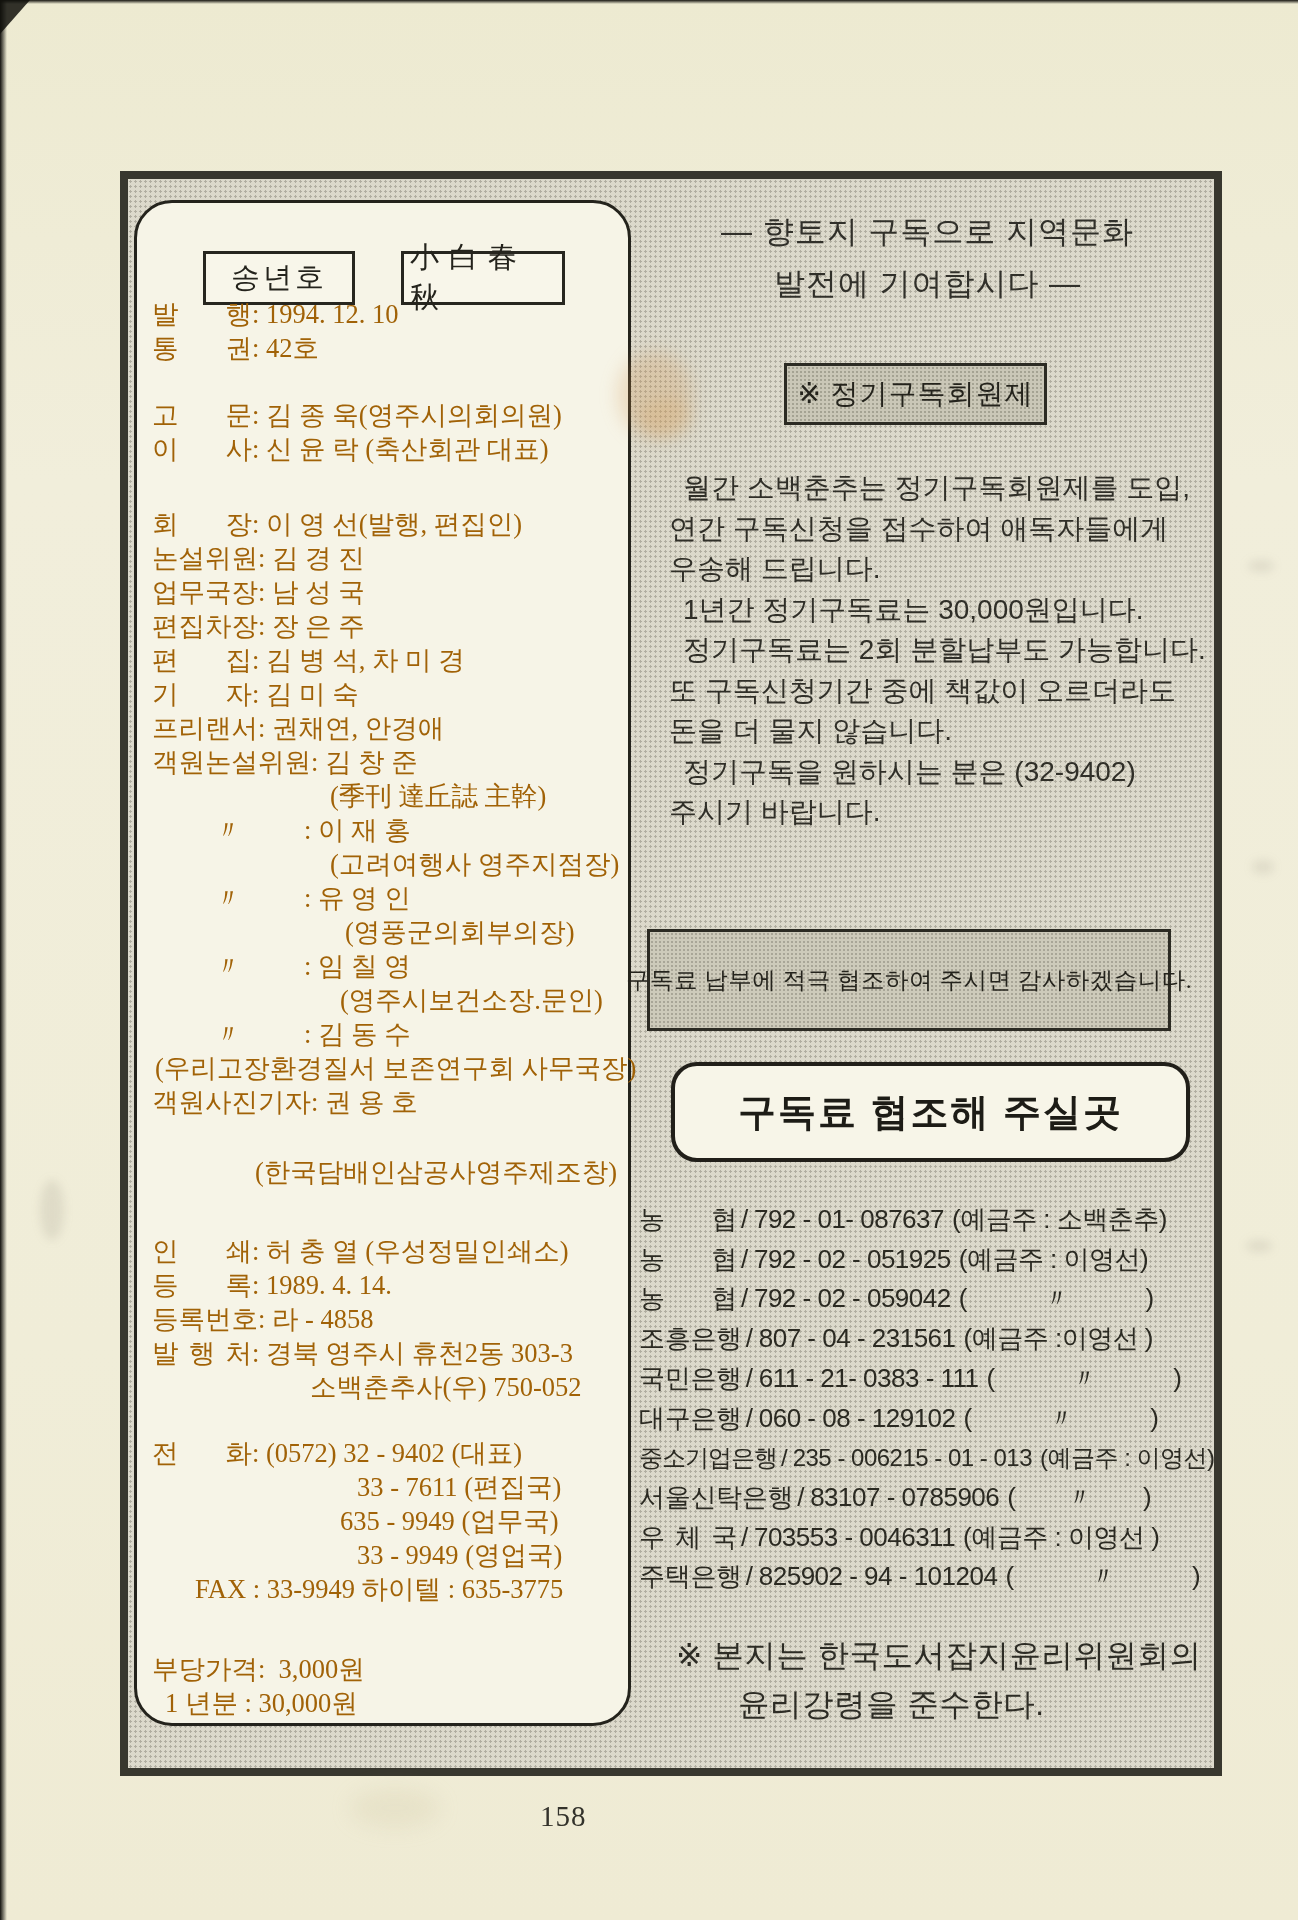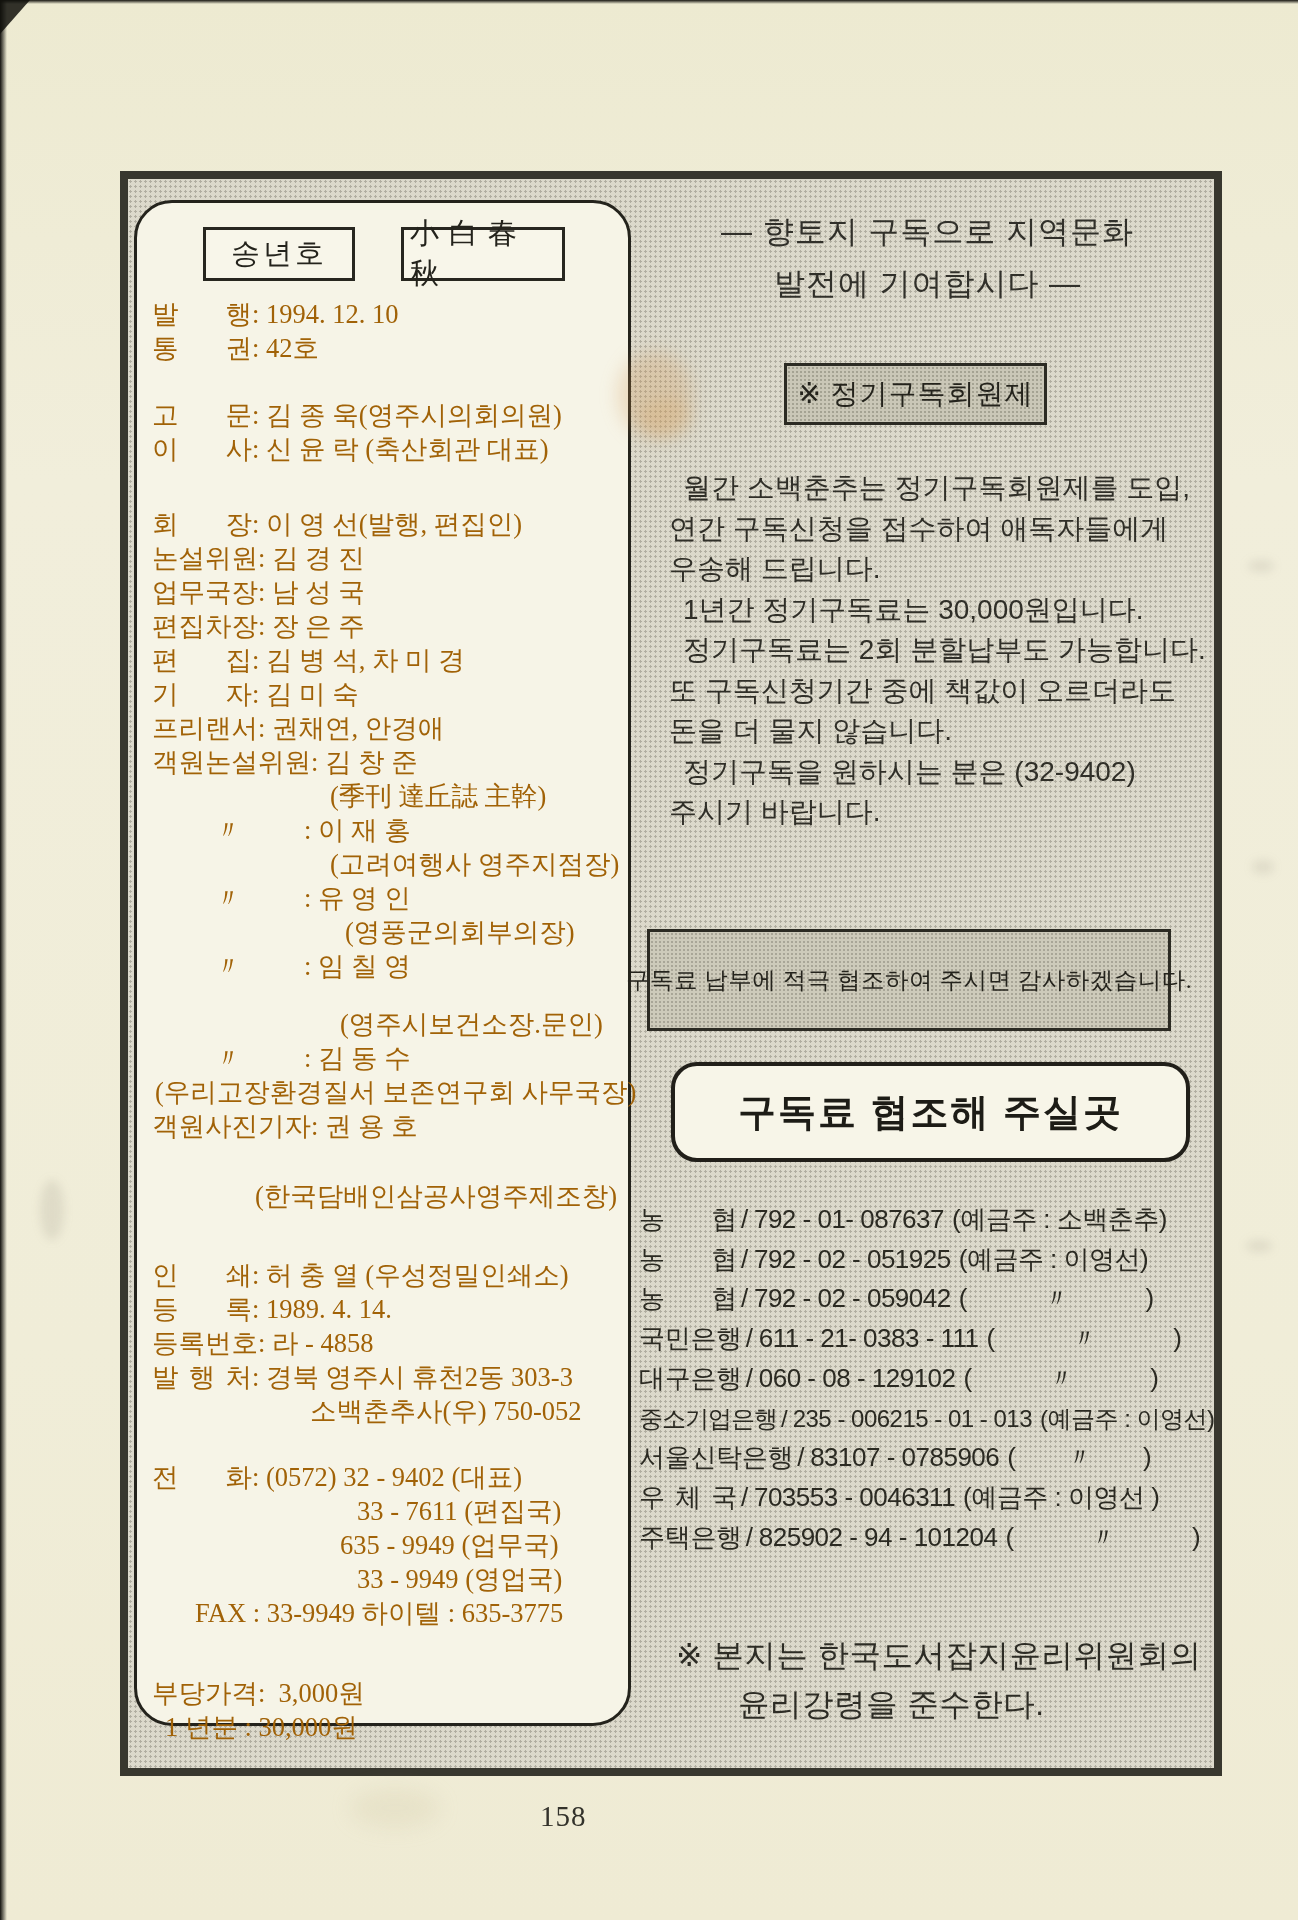--- a/index.html
+++ b/index.html
@@ -22,21 +22,21 @@
     background-color:#dcd9cb;
     background-image:radial-gradient(rgba(108,105,90,.38) 1px,rgba(0,0,0,0) 1.35px);
     background-size:5px 5px;
   }
 
   
   .left-panel{
     position:absolute;left:6px;top:21px;width:497px;height:1526px;box-sizing:border-box;
     border:3px solid #24231c;border-radius:38px;background:#f6f4e7;
   }
-  .badge-row{position:absolute;left:66px;top:24px;display:flex;gap:46px;}
+  .badge-row{position:absolute;left:66px;top:48px;display:flex;gap:46px;}
   .badge{box-sizing:border-box;border:3px solid #27261f;background:#f8f6ea;height:54px;
     display:flex;align-items:center;justify-content:center;font-size:29px;color:#24231c;}
   .badge.b1{width:152px;letter-spacing:3px;}
   .badge.b2{width:164px;letter-spacing:10px;padding-left:6px;}
   .rows{position:absolute;left:15px;top:94px;width:468px;font-size:26.5px;line-height:34px;color:#a16207;}
   .lrow{white-space:nowrap;}
   .flabel{display:inline-block;min-width:100px;text-align:justify;text-align-last:justify;white-space:pre;}
   .val{white-space:pre;}
   .ditto-mark{display:inline-block;width:152px;text-align:center;}
   .cont{white-space:pre;}
@@ -117,21 +117,21 @@
         <div class="lrow"><span class="flabel">편　집</span><span class="val">: 김 병 석, 차 미 경</span></div>
         <div class="lrow"><span class="flabel">기　자</span><span class="val">: 김 미 숙</span></div>
         <div class="lrow"><span class="flabel">프리랜서</span><span class="val">: 권채연, 안경애</span></div>
         <div class="lrow"><span class="flabel">객원논설위원</span><span class="val">: 김 창 준</span></div>
         <div class="lrow" style="padding-left: 178px;"><span class="cont">(季刊 達丘誌 主幹)</span></div>
         <div class="lrow"><span class="ditto-mark">〃</span><span class="val">: 이 재 홍</span></div>
         <div class="lrow" style="padding-left: 178px;"><span class="cont">(고려여행사 영주지점장)</span></div>
         <div class="lrow"><span class="ditto-mark">〃</span><span class="val">: 유 영 인</span></div>
         <div class="lrow" style="padding-left: 193px;"><span class="cont">(영풍군의회부의장)</span></div>
         <div class="lrow"><span class="ditto-mark">〃</span><span class="val">: 임 칠 영</span></div>
-        <div class="lrow" style="padding-left: 188px; margin-top: 24px;"><span class="cont">(영주시보건소장.문인)</span></div>
+        <div class="lrow" style="padding-left: 188px;"><span class="cont">(영주시보건소장.문인)</span></div>
         <div class="lrow"><span class="ditto-mark">〃</span><span class="val">: 김 동 수</span></div>
         <div class="lrow" style="padding-left: 3px;"><span class="cont">(우리고장환경질서 보존연구회 사무국장)</span></div>
         <div class="lrow"><span class="flabel">객원사진기자</span><span class="val">: 권 용 호</span></div>
         <div class="lrow" style="padding-left: 103px; margin-top: 36px;"><span class="cont">(한국담배인삼공사영주제조창)</span></div>
         <div class="lrow" style="margin-top: 45px;"><span class="flabel">인　쇄</span><span class="val">: 허 충 열 (우성정밀인쇄소)</span></div>
         <div class="lrow"><span class="flabel">등　록</span><span class="val">: 1989. 4. 14.</span></div>
         <div class="lrow"><span class="flabel">등록번호</span><span class="val">: 라 - 4858</span></div>
         <div class="lrow"><span class="flabel">발 행 처</span><span class="val">: 경북 영주시 휴천2동 303-3</span></div>
         <div class="lrow" style="padding-left: 158px;"><span class="cont">소백춘추사(우) 750-052</span></div>
         <div class="lrow" style="margin-top: 32px;"><span class="flabel">전　화</span><span class="val">: (0572) 32 - 9402 (대표)</span></div>
@@ -154,20 +154,21 @@
   <div class="para" id="para"><div class="ind">월간 소백춘추는 정기구독회원제를 도입,</div><div>연간 구독신청을 접수하여 애독자들에게</div><div>우송해 드립니다.</div><div class="ind">1년간 정기구독료는 30,000원입니다.</div><div class="ind">정기구독료는 2회 분할납부도 가능합니다.</div><div>또 구독신청기간 중에 책값이 오르더라도</div><div>돈을 더 물지 않습니다.</div><div class="ind">정기구독을 원하시는 분은 (32-9402)</div><div>주시기 바랍니다.</div></div>
 
   <div class="notice">구독료 납부에 적극 협조하여 주시면 감사하겠습니다.</div>
 
   <div class="accounts-title">구독료 협조해 주실곳</div>
 
   <div class="banks" id="banks">
       <div class="bank-row"><span class="bank-name">농　협</span><span class="bank-sep">/</span><span class="acct">792 - 01- 087637</span><span class="holder">(예금주 : 소백춘추)</span></div>
       <div class="bank-row"><span class="bank-name">농　협</span><span class="bank-sep">/</span><span class="acct">792 - 02 - 051925</span><span class="holder">(예금주 : 이영선)</span></div>
       <div class="bank-row"><span class="bank-name">농　협</span><span class="bank-sep">/</span><span class="acct">792 - 02 - 059042</span><span class="holder">(　　　〃　　　)</span></div>
+      <div class="bank-row"><span class="bank-name">조흥은행</span><span class="bank-sep">/</span><span class="acct">807 - 04 - 231561</span><span class="holder">(예금주 :이영선 )</span></div>
       <div class="bank-row"><span class="bank-name">국민은행</span><span class="bank-sep">/</span><span class="acct">611 - 21- 0383 - 111</span><span class="holder">(　　　〃　　　)</span></div>
       <div class="bank-row"><span class="bank-name">대구은행</span><span class="bank-sep">/</span><span class="acct">060 - 08 - 129102</span><span class="holder">(　　　〃　　　)</span></div>
       <div class="bank-row tight"><span class="bank-name">중소기업은행</span><span class="bank-sep">/</span><span class="acct">235 - 006215 - 01 - 013</span><span class="holder">(예금주 : 이영선)</span></div>
       <div class="bank-row"><span class="bank-name">서울신탁은행</span><span class="bank-sep">/</span><span class="acct">83107 - 0785906</span><span class="holder">(　　〃　　)</span></div>
       <div class="bank-row"><span class="bank-name">우 체 국</span><span class="bank-sep">/</span><span class="acct">703553 - 0046311</span><span class="holder">(예금주 : 이영선 )</span></div>
       <div class="bank-row"><span class="bank-name">주택은행</span><span class="bank-sep">/</span><span class="acct">825902 - 94 - 101204</span><span class="holder">(　　　〃　　　)</span></div>
     </div>
 
   <div class="ethics">
     <div>※ 본지는 한국도서잡지윤리위원회의</div>

